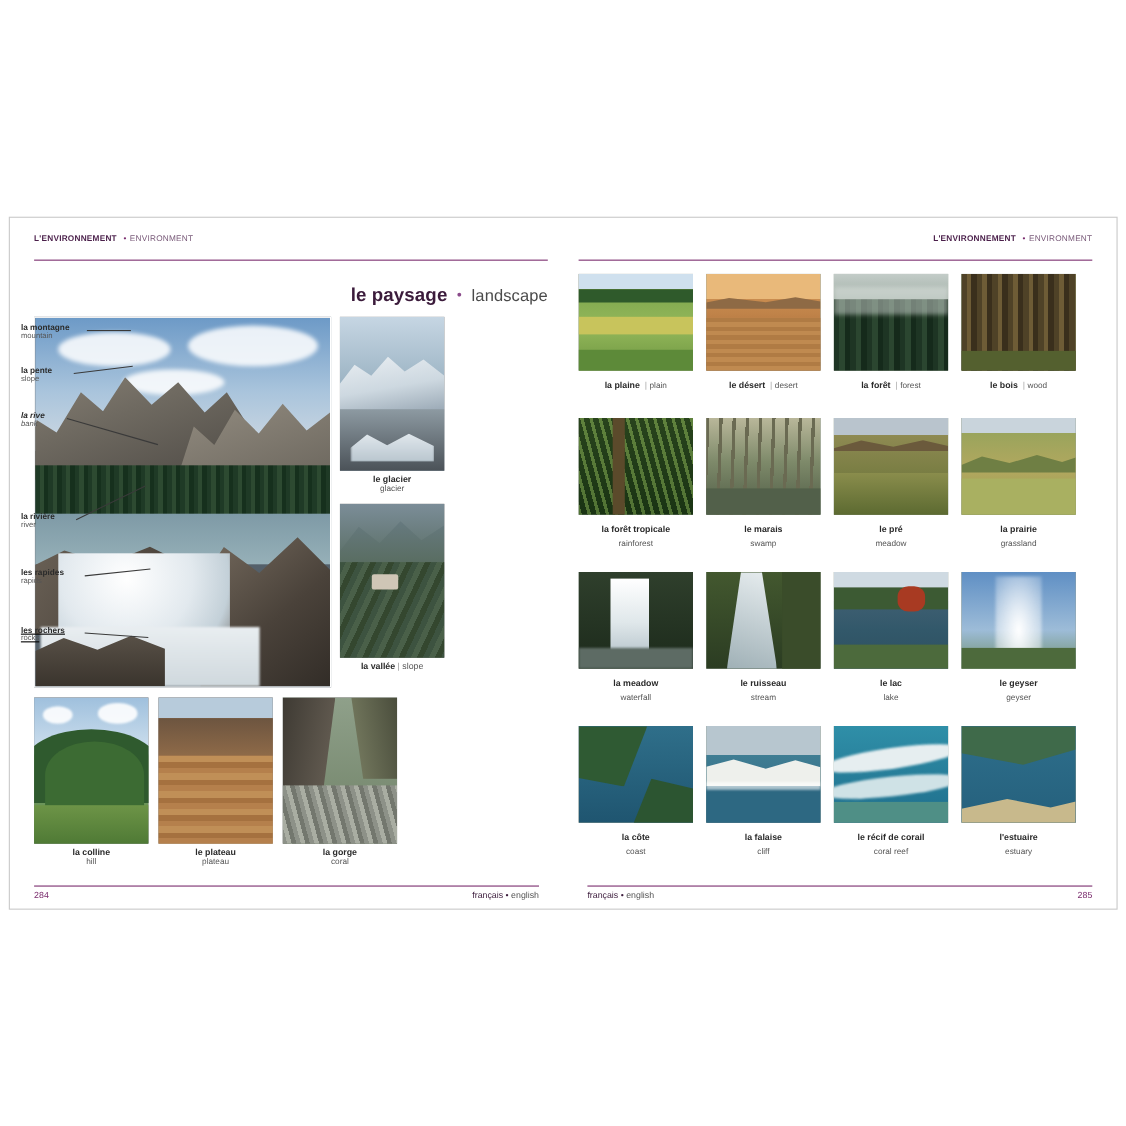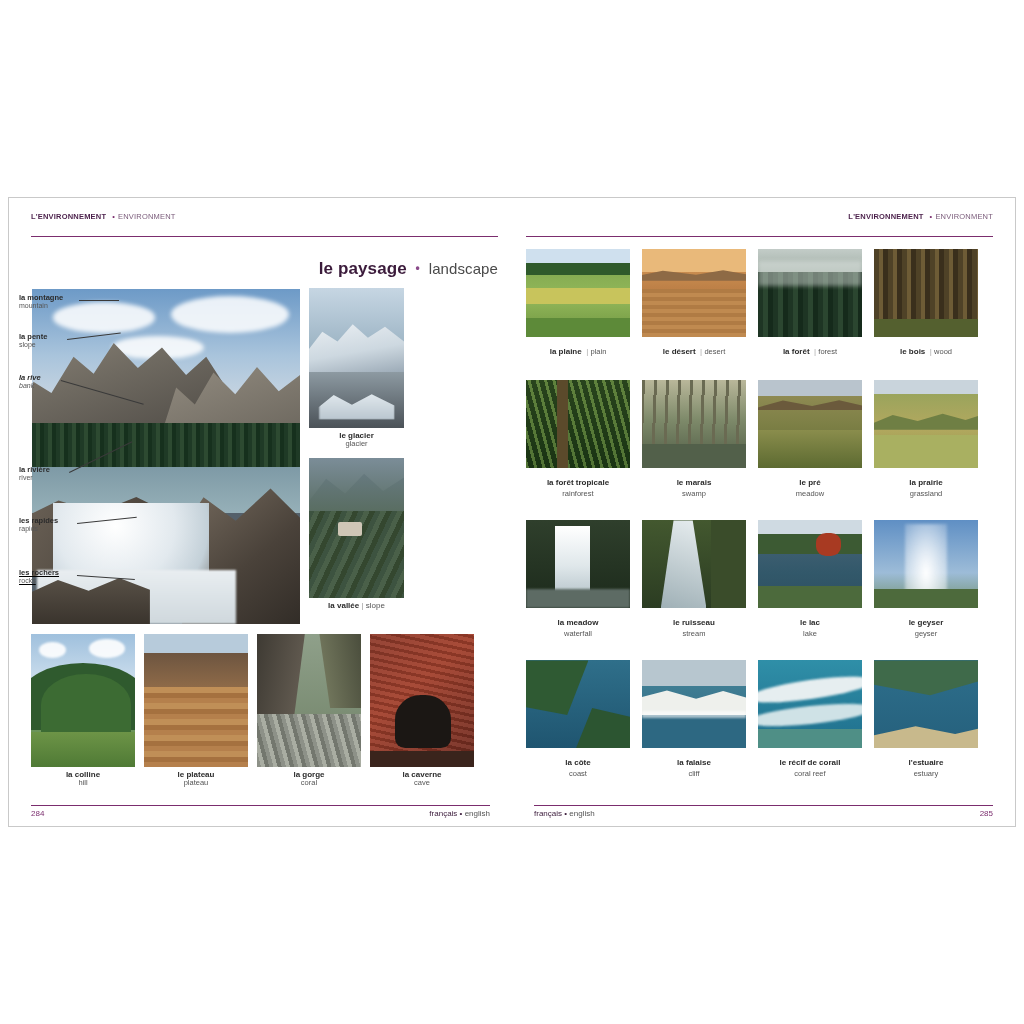--- a/index.html
+++ b/index.html
@@ -350,32 +350,20 @@
               <div class="s2"></div>
               <div class="s3"></div>
               <div class="s4"></div>
           </div>
           <div class="cap">
             <span class="fr">la gorge</span>
             <span class="en">coral</span>
           </div>
         </div>
 
-        <div class="bfig">
-          <div class="bimg sc-cave">
-            <div class="s1"></div>
-              <div class="s2"></div>
-              <div class="s3"></div>
-              <div class="s4"></div>
-          </div>
-          <div class="cap">
-            <span class="fr">la caverne</span>
-            <span class="en">cave</span>
-          </div>
-        </div>
 
       </div>
 
       <div class="callouts">
 
         <div class="callout" style="left:-12px;top:6px;">
           <span class="fr">la montagne</span>
           <span class="en">mountain</span>
         </div>
         <div class="leader" style="left:48px;top:12px;width:40px;"></div>

